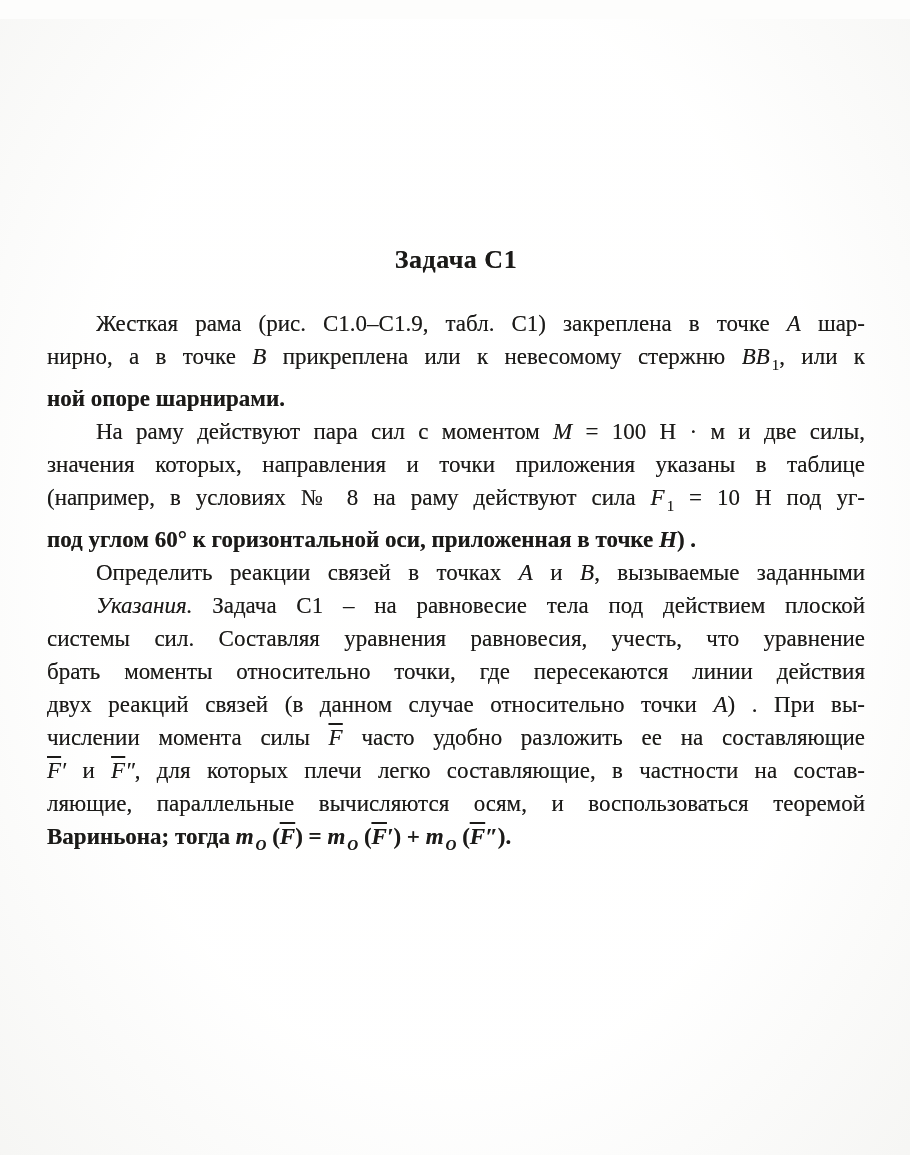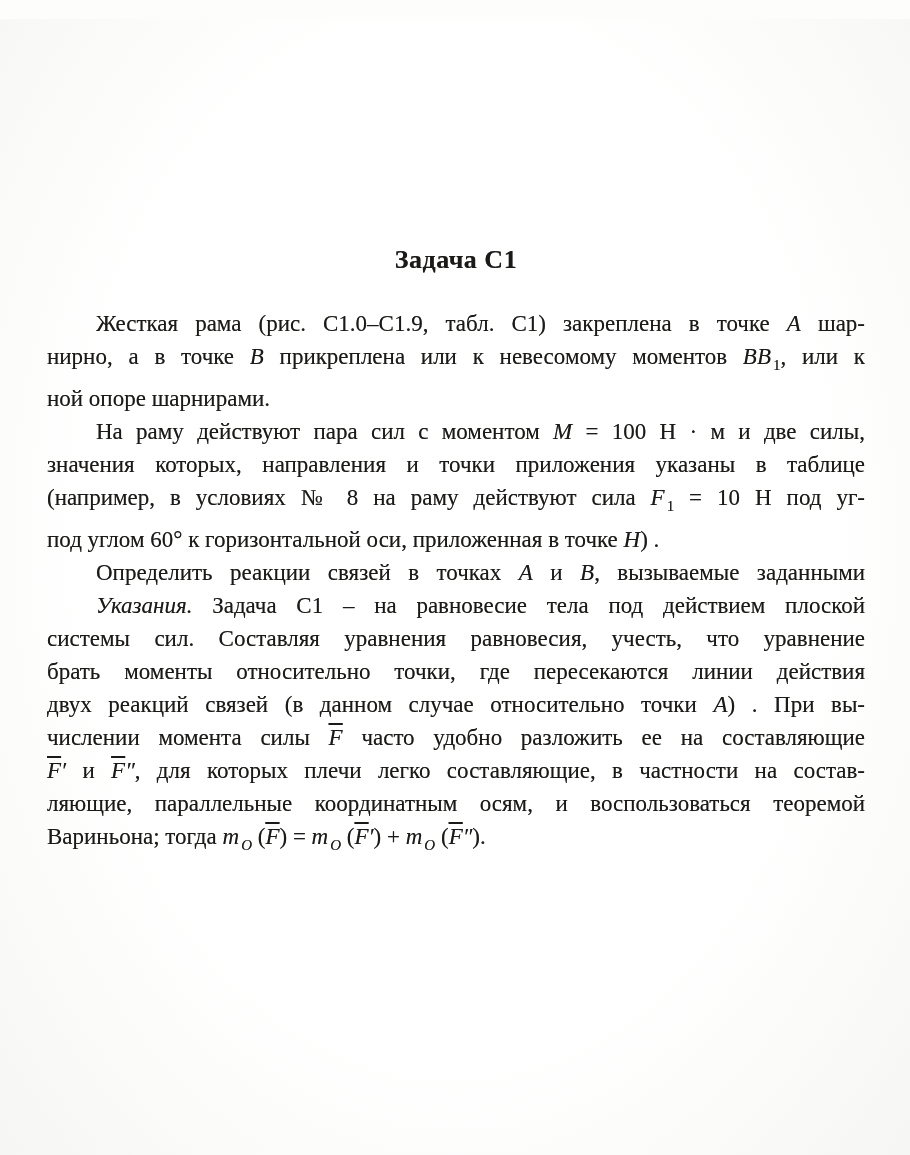--- a/index.html
+++ b/index.html
@@ -41,20 +41,21 @@
   .doc-body .line {
     font-size: 23px;
     line-height: 33px;
     text-align: justify;
     text-align-last: justify;
     white-space: normal;
     text-shadow: 0 0 0.55px rgba(27,26,24,0.55);
   }
   .doc-body .line.last {
     text-align-last: left;
+    font-weight: bold;
   }
   .doc-body .line.indent {
     text-indent: 49px;
   }
   .it {
     font-style: italic;
   }
   .sub {
     font-size: 15px;
     vertical-align: -6px;
@@ -66,30 +67,30 @@
   }
 </style>
 </head>
 <body>
 
 <div class="page">
   <div class="content">
     <h1 class="title">Задача С1</h1>
     <div class="doc-body">
         <div class="line indent"><span>Жесткая рама (рис. С1.0–С1.9, табл. С1) закреплена в точке </span><span class="it">A</span><span> шар-</span></div>
-        <div class="line"><span>нирно, а в точке </span><span class="it">B</span><span> прикреплена или к невесомому моментов </span><span class="it">BB</span><span class="sub">1</span><span>, или к</span></div>
+        <div class="line"><span>нирно, а в точке </span><span class="it">B</span><span> прикреплена или к невесомому стержню </span><span class="it">BB</span><span class="sub">1</span><span>, или к</span></div>
         <div class="line last"><span>ной опоре шарнирами.</span></div>
         <div class="line indent"><span>На раму действуют пара сил с моментом </span><span class="it">M</span><span> = 100 Н · м и две силы,</span></div>
         <div class="line"><span>значения которых, направления и точки приложения указаны в таблице</span></div>
         <div class="line"><span>(например, в условиях № 8 на раму действуют сила </span><span class="it">F</span><span class="sub">1</span><span> = 10 Н под уг-</span></div>
         <div class="line last"><span>под углом 60° к горизонтальной оси, приложенная в точке </span><span class="it">H</span><span>) .</span></div>
         <div class="line indent"><span>Определить реакции связей в точках </span><span class="it">A</span><span> и </span><span class="it">B</span><span>, вызываемые заданными</span></div>
         <div class="line indent"><span class="it">Указания.</span><span> Задача С1 – на равновесие тела под действием плоской</span></div>
         <div class="line"><span>системы сил. Составляя уравнения равновесия, учесть, что уравнение</span></div>
         <div class="line"><span>брать моменты относительно точки, где пересекаются линии действия</span></div>
         <div class="line"><span>двух реакций связей (в данном случае относительно точки </span><span class="it">A</span><span>) . При вы-</span></div>
         <div class="line"><span>числении момента силы </span><span class="it ov">F</span><span> часто удобно разложить ее на составляющие</span></div>
         <div class="line"><span class="it ov">F</span><span class="it">′</span><span> и </span><span class="it ov">F</span><span class="it">″</span><span>, для которых плечи легко составляющие, в частности на состав-</span></div>
-        <div class="line"><span>ляющие, параллельные координатным осям, и воспользоваться теоремой</span></div>
+        <div class="line"><span>ляющие, параллельные вычисляются осям, и воспользоваться теоремой</span></div>
         <div class="line last"><span>Вариньона; тогда </span><span class="it">m</span><span class="it sub">O</span><span> (</span><span class="it ov">F</span><span>) = </span><span class="it">m</span><span class="it sub">O</span><span> (</span><span class="it ov">F</span><span class="it">′</span><span>) + </span><span class="it">m</span><span class="it sub">O</span><span> (</span><span class="it ov">F</span><span class="it">″</span><span>).</span></div>
       </div>
   </div>
 </div>
 
 </body></html>

